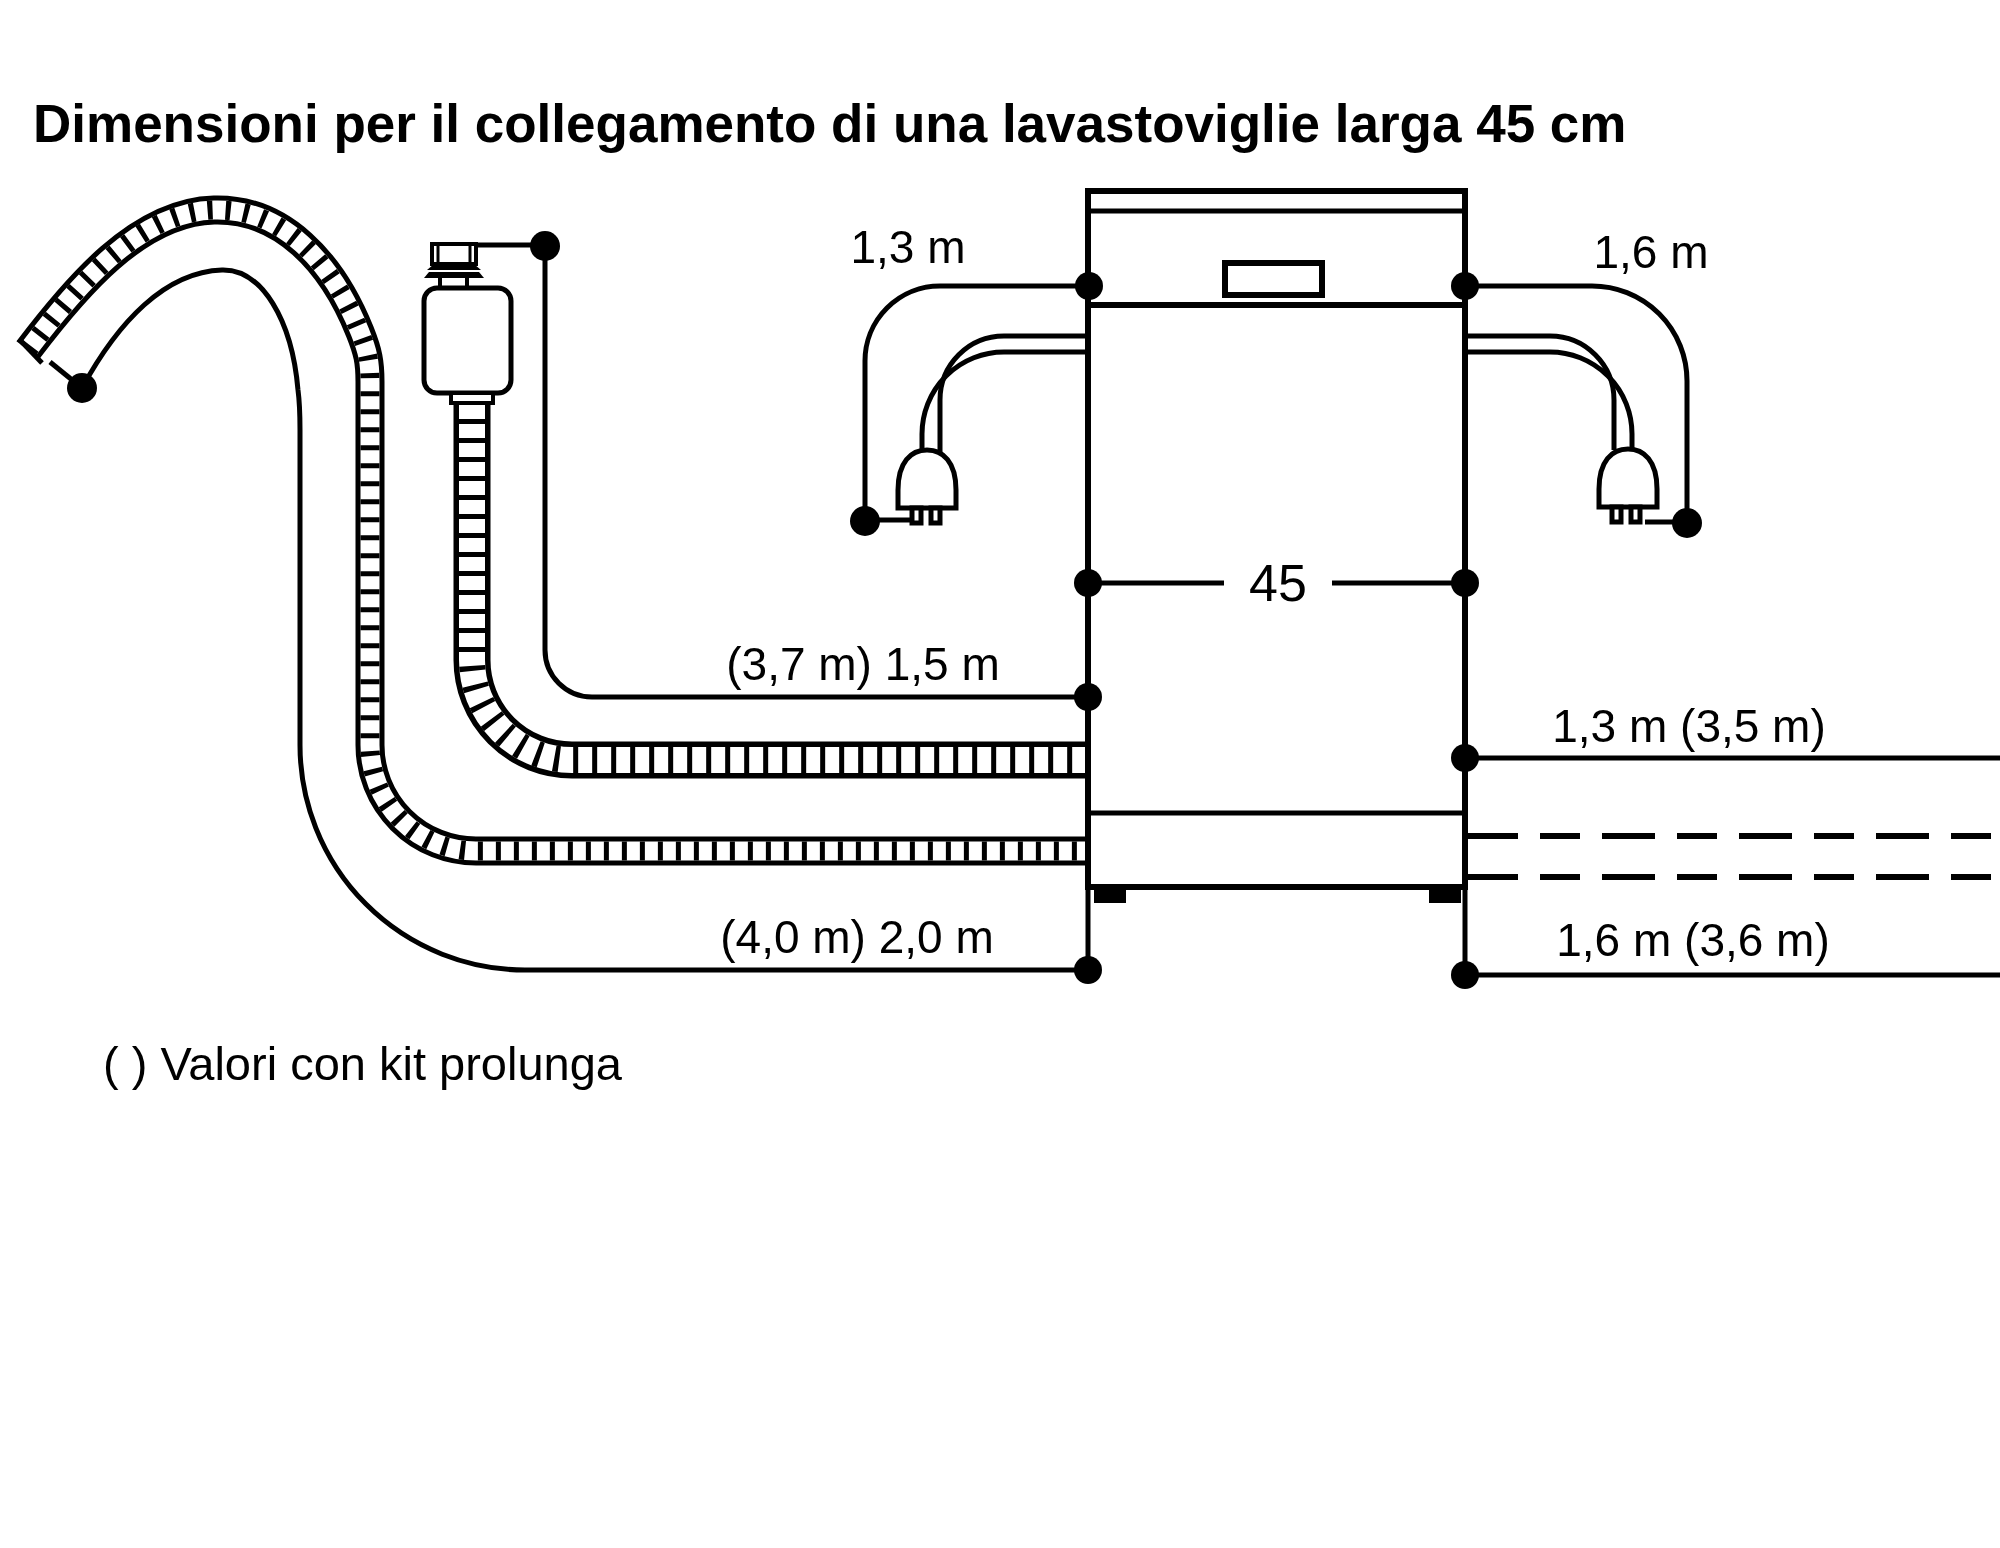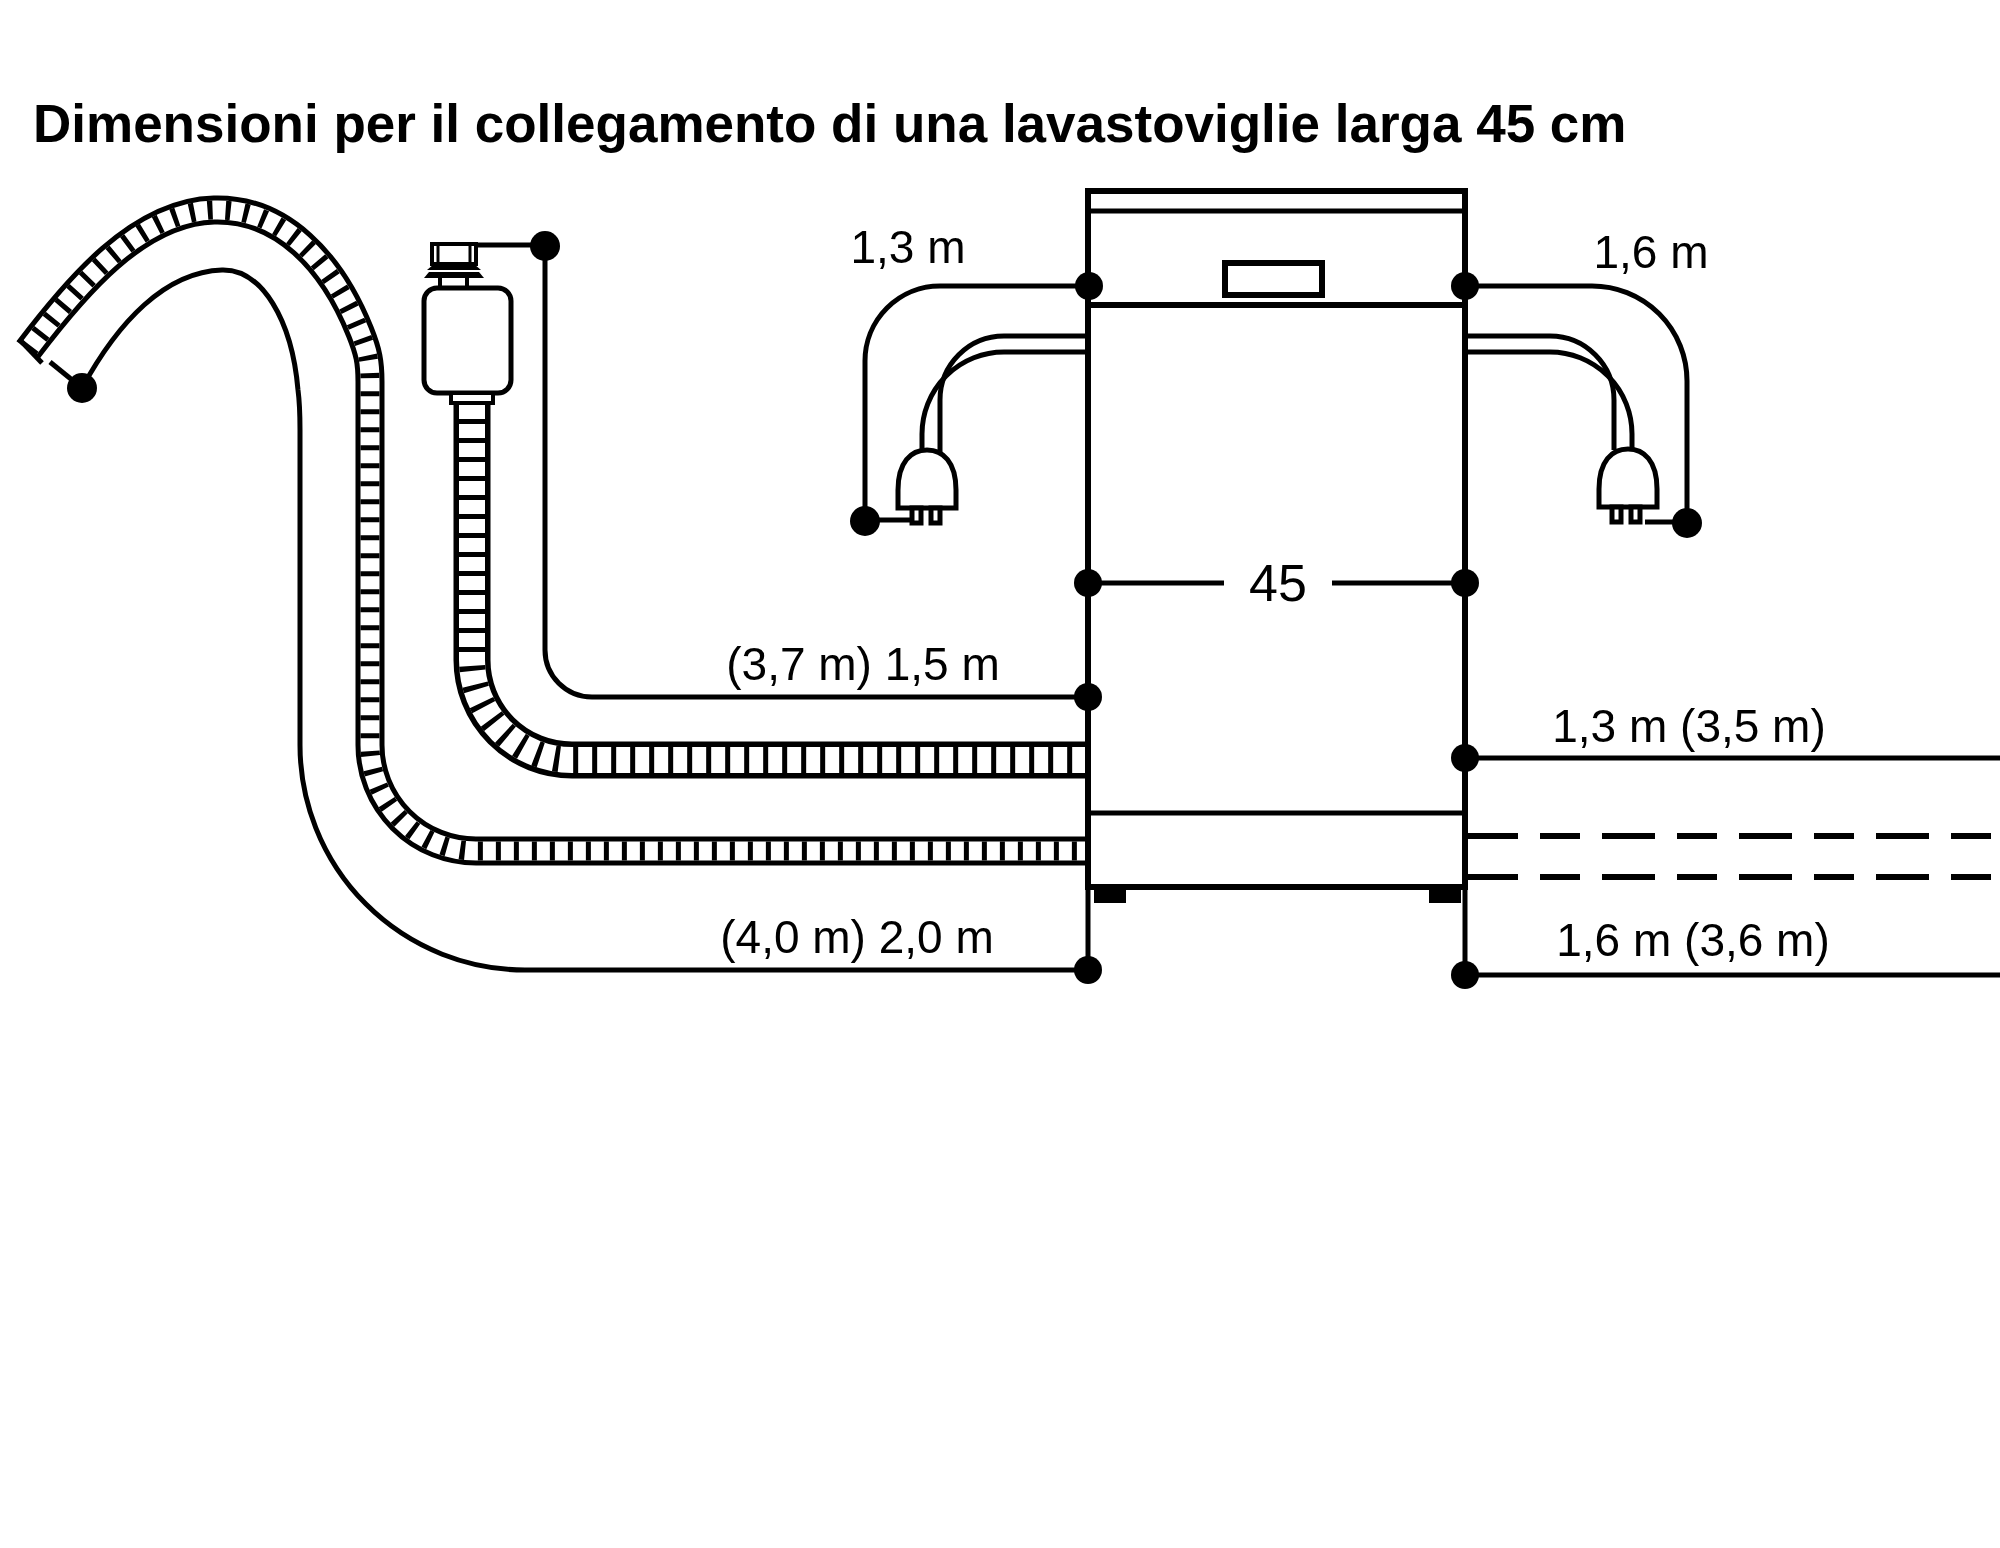--- a/index.html
+++ b/index.html
@@ -154,14 +154,15 @@
 
     <text x="908" y="263" text-anchor="middle" class="dim-label">1,3 m</text>
     <text x="1651" y="268" text-anchor="middle" class="dim-label">1,6 m</text>
     <text x="1278" y="601" text-anchor="middle" class="dim-label-big">45</text>
     <text x="863" y="680" text-anchor="middle" class="dim-label">(3,7 m) 1,5 m</text>
     <text x="1689" y="742" text-anchor="middle" class="dim-label">1,3 m (3,5 m)</text>
     <text x="857" y="953" text-anchor="middle" class="dim-label">(4,0 m) 2,0 m</text>
     <text x="1693" y="956" text-anchor="middle" class="dim-label">1,6 m (3,6 m)</text>
   </svg>
 
+  <div id="footnote">( ) Valori con kit prolunga</div>
 
 </div>
 
 </body></html>

